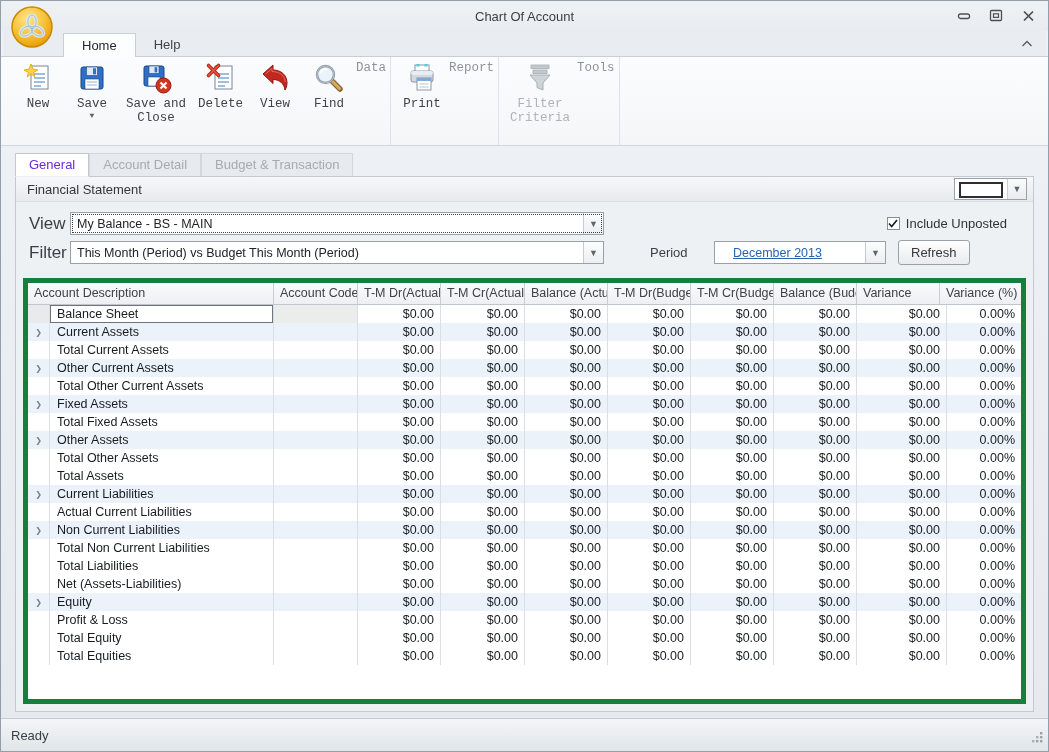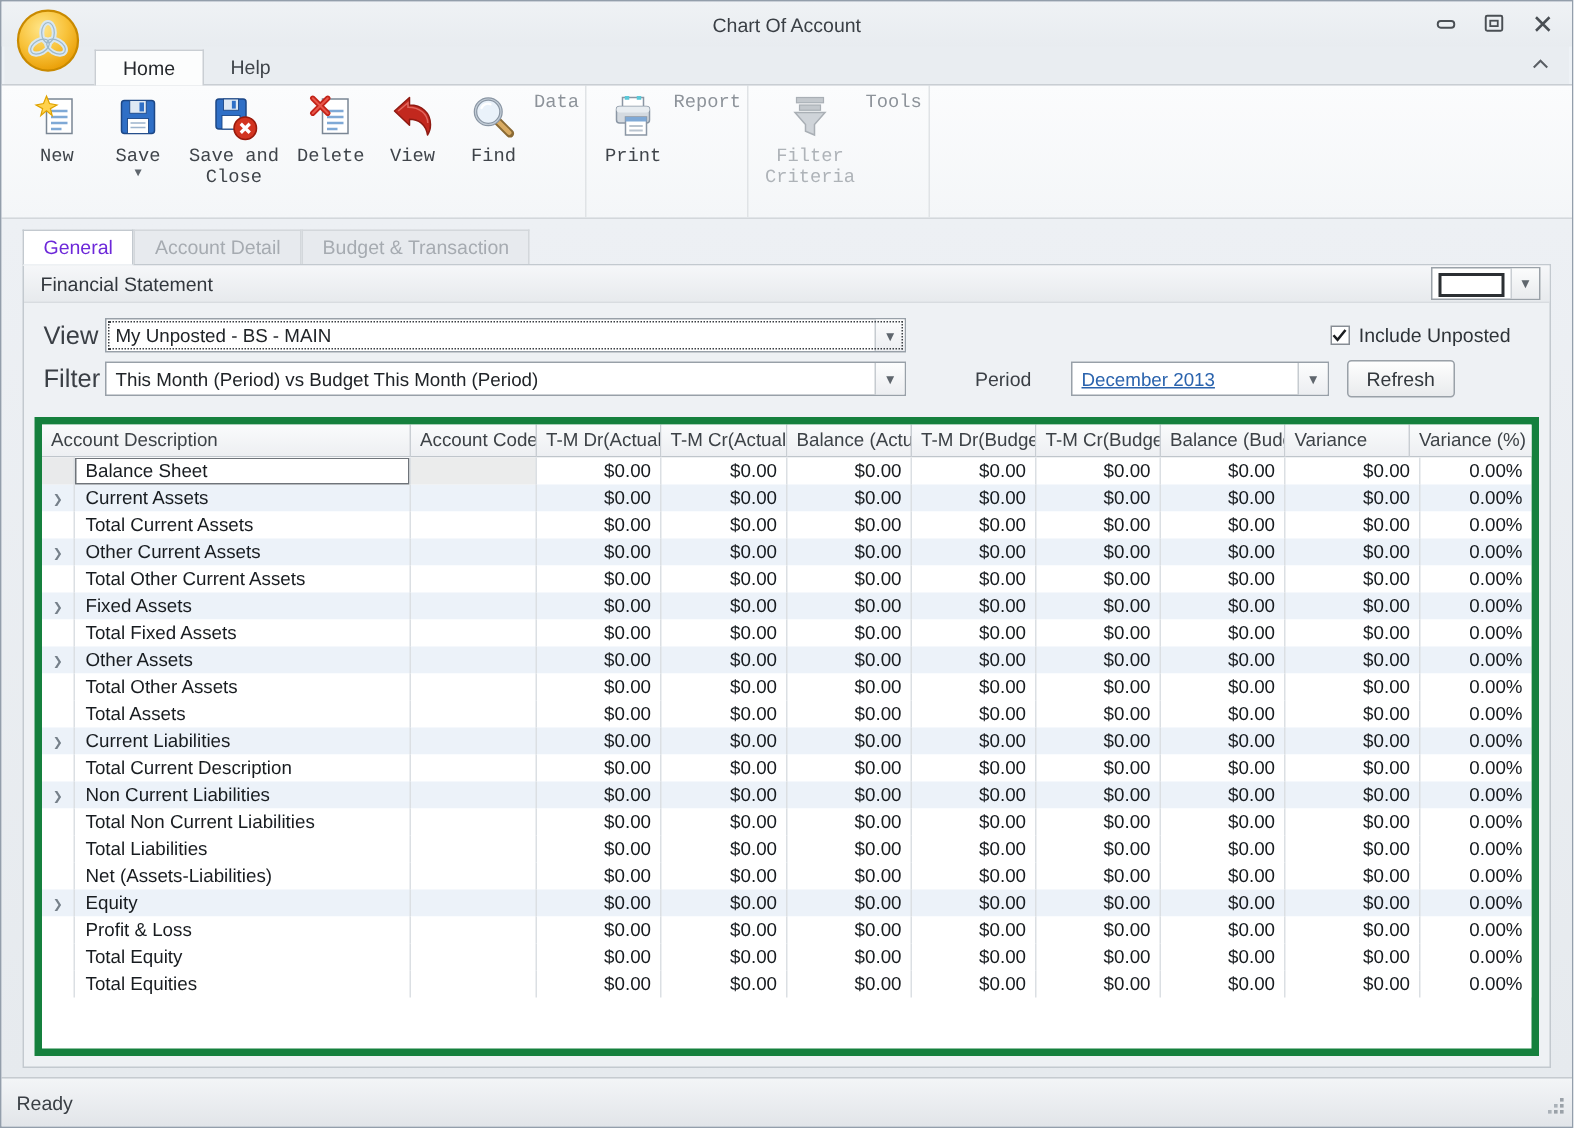--- a/index.html
+++ b/index.html
@@ -49,21 +49,21 @@
   .combo{height:23px;box-sizing:border-box;background:#fff;border:1px solid #98a0a8;display:flex;align-items:stretch;}
   .combo.main{width:534px;}
   .combo.focused{outline:1px dotted #3a3e42;outline-offset:-3px;}
   .ctext{flex:1;display:flex;align-items:center;padding:0 6px;font-size:12.5px;color:#202428;white-space:nowrap;overflow:hidden;}
   .carr{width:19px;border-left:1px solid #c6cbd0;background:linear-gradient(#fcfdfd,#eceef1);
         display:flex;align-items:center;justify-content:center;font-size:9px;color:#5f666d;}
   .chkwrap{margin-left:auto;margin-right:18px;display:flex;align-items:center;font-size:13px;color:#2e3338;}
   .checkbox{width:13px;height:13px;box-sizing:border-box;border:1px solid #878d94;background:#fff;margin-right:6px;
             display:flex;align-items:center;justify-content:center;}
   .plabel{margin-left:46px;width:64px;font-size:13px;color:#3a3f45;}
-  .combo.period{width:172px;}
+  .combo.period{width:172px;padding-left:12px;}
   .periodlink{color:#2a63ad;text-decoration:underline;}
   .btn{margin-left:12px;height:23px;padding:0 12px;border:1px solid #9aa1a8;border-radius:3px;
        background:linear-gradient(#fefefe,#e9ebed);font-size:13px;color:#33383d;display:flex;align-items:center;}
   
   .gridwrap{margin:3px 7px 7px;flex:1;background:#fff;border:5px solid #15803d;display:flex;flex-direction:column;overflow:hidden;min-height:0;}
   .ghead{display:grid;grid-template-columns:246px 84px 83px 84px 83px 83px 83px 83px 83px 90px 1fr;}
   .gh{background:linear-gradient(#fafbfc,#edeff2);border-right:1px solid #c9ced3;border-bottom:1px solid #bfc5cb;
       font-size:12.5px;color:#3d4247;padding:3px 4px 4px 6px;white-space:nowrap;overflow:hidden;}
   .gh:last-child{border-right:none;}
   .gbody{flex:1;}
@@ -263,21 +263,21 @@
         <span class="swatchdd">
           <span class="swatch"></span>
           <span class="swbtn">▼</span>
         </span>
       </div>
 
       <div class="form">
         <div class="frow">
           <span class="flabel">View</span>
           <span class="combo main focused">
-            <span class="ctext">My Unposted - BS - MAIN</span>
+            <span class="ctext">My Balance - BS - MAIN</span>
             <span class="carr">▼</span>
           </span>
           <span class="chkwrap">
             <span class="checkbox">
               <svg width="10" height="9" viewBox="0 0 10 9">
                 <path d="M1 4.5 L3.7 7.5 L9 1" fill="none" stroke="#1c1f22" stroke-width="1.7"></path>
               </svg>
             </span>
             <span>Include Unposted</span>
           </span>
@@ -449,21 +449,21 @@
               <span class="gc num">$0.00</span>
               <span class="gc num">$0.00</span>
               <span class="gc num">$0.00</span>
               <span class="gc num">$0.00</span>
               <span class="gc num">$0.00</span>
               <span class="gc num">$0.00</span>
               <span class="gc num">0.00%</span>
             </div>
             <div class="grow">
               <span class="gc ind"></span>
-              <span class="gc desc">Total Current Description</span>
+              <span class="gc desc">Actual Current Liabilities</span>
               <span class="gc code"></span>
               <span class="gc num">$0.00</span>
               <span class="gc num">$0.00</span>
               <span class="gc num">$0.00</span>
               <span class="gc num">$0.00</span>
               <span class="gc num">$0.00</span>
               <span class="gc num">$0.00</span>
               <span class="gc num">$0.00</span>
               <span class="gc num">0.00%</span>
             </div>

